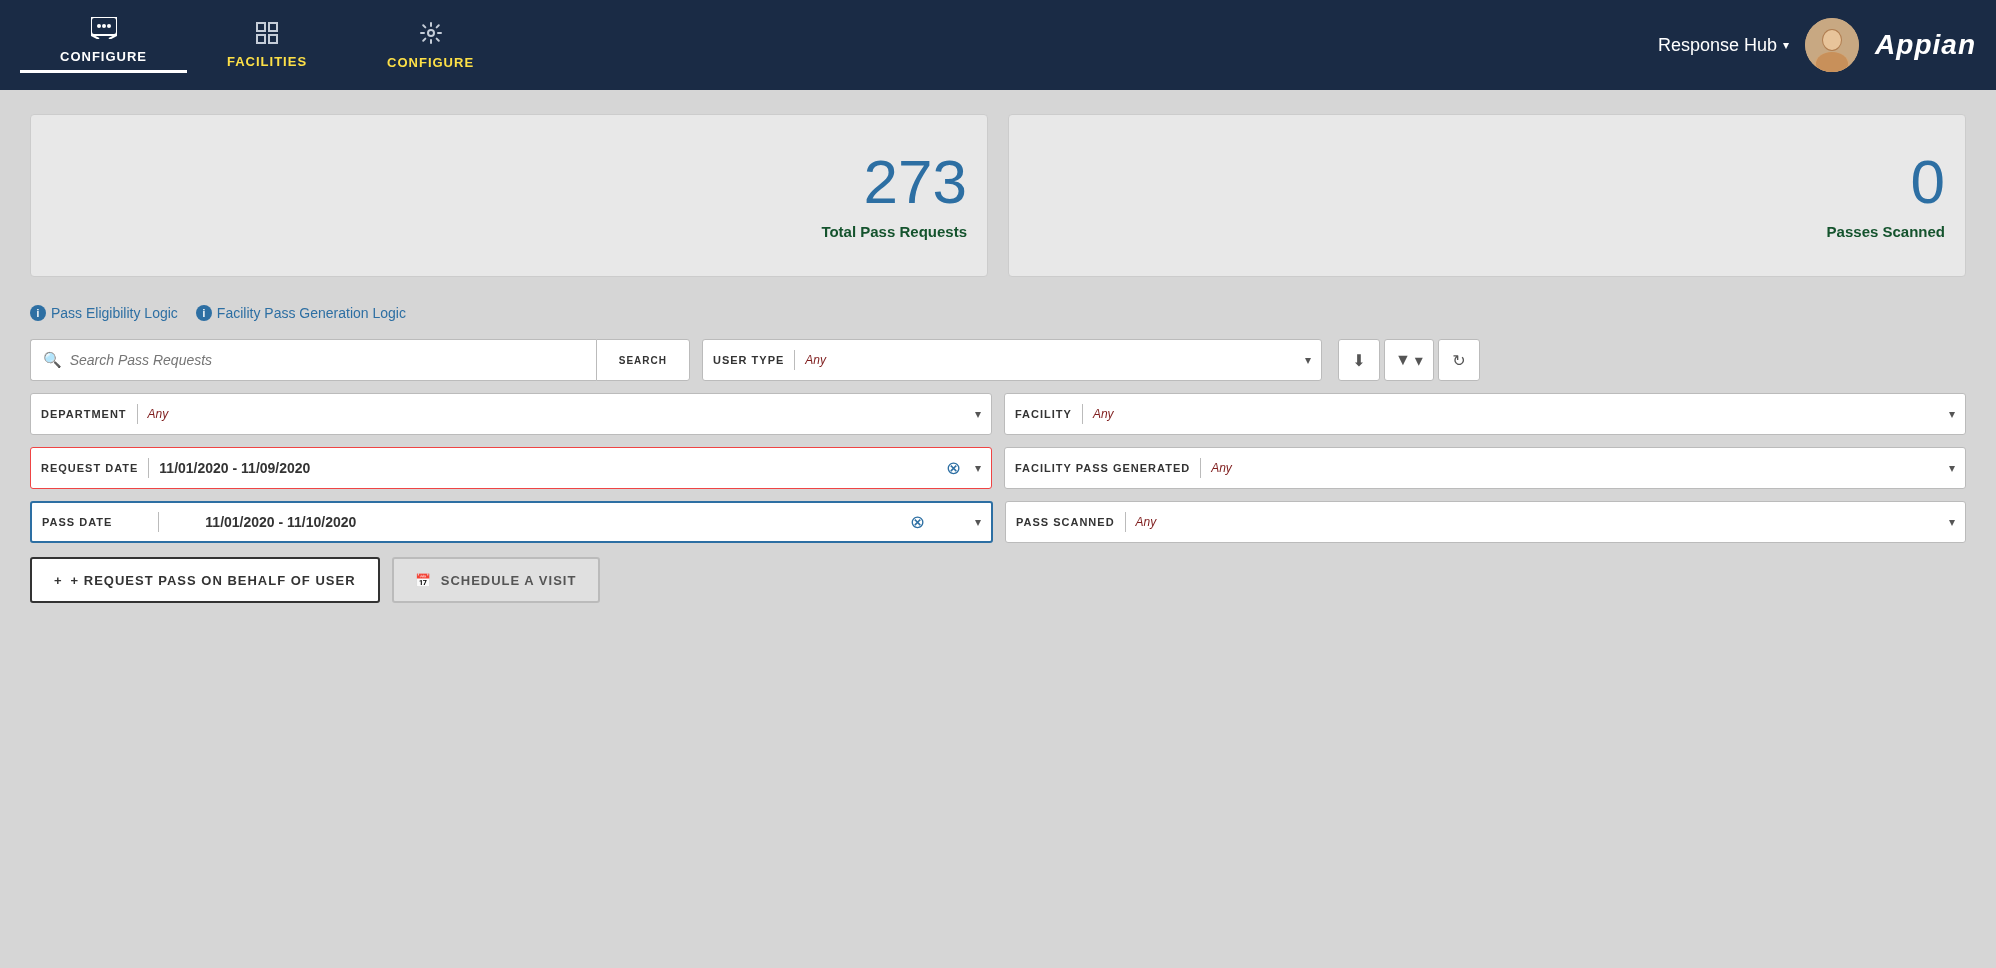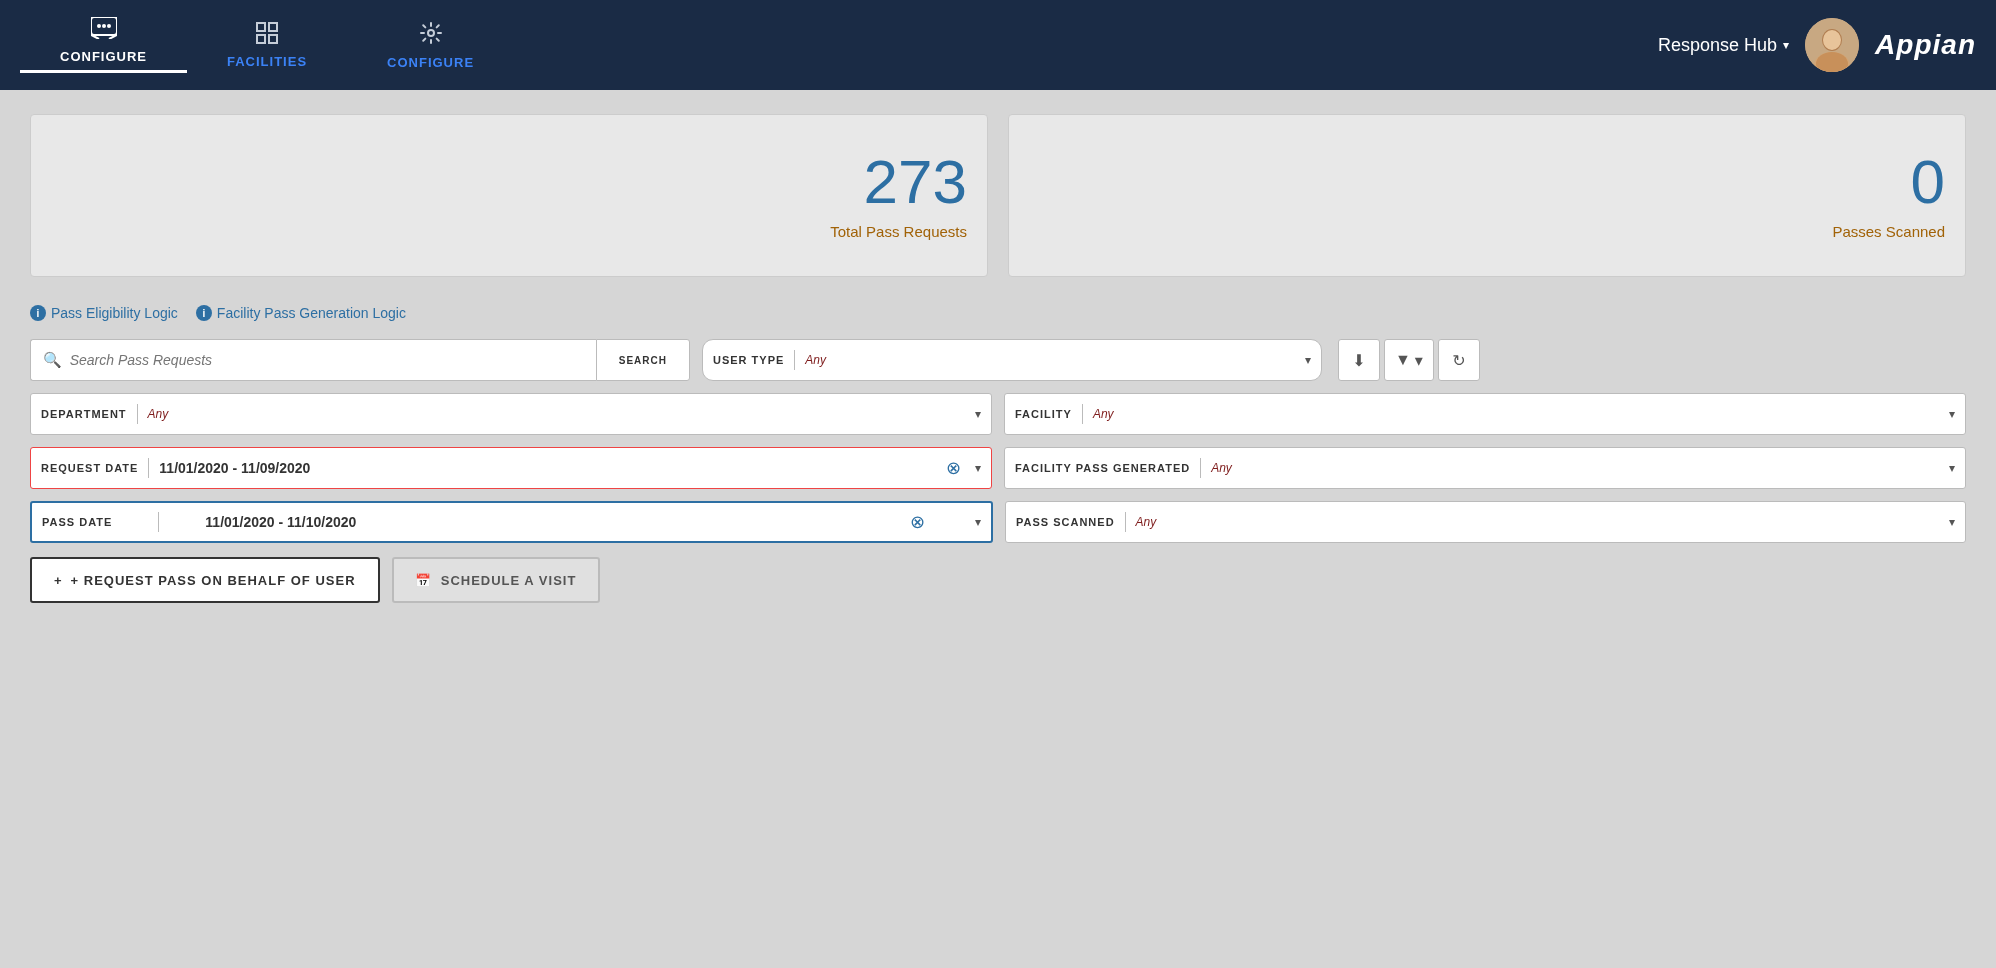--- a/index.html
+++ b/index.html
@@ -1,40 +1,40 @@
 <!DOCTYPE html>
 <html><head>
   <meta charset="utf-8">
   <style>
     * { box-sizing: border-box; margin: 0; padding: 0; }
     body { font-family: 'Segoe UI', Arial, sans-serif; background: #d6d6d6; min-height: 968px; }
 
     
     .nav { background: #1a2b45; display: flex; align-items: center; height: 90px; padding: 0 20px; }
     .nav-items { display: flex; align-items: center; flex: 1; }
-    .nav-item { display: flex; flex-direction: column; align-items: center; padding: 0 40px; cursor: pointer; color: #3b82f6; text-decoration: none; }
+    .nav-item { display: flex; flex-direction: column; align-items: center; padding: 0 40px; cursor: pointer; color: #fde047; text-decoration: none; }
     .nav-item.active { color: #fff; border-bottom: 3px solid #fff; padding-bottom: 6px; }
     .nav-item .nav-icon { font-size: 22px; margin-bottom: 4px; }
     .nav-item .nav-label { font-size: 13px; font-weight: 600; letter-spacing: 1px; }
     .nav-right { display: flex; align-items: center; gap: 16px; margin-left: auto; }
     .nav-hub { color: #fff; font-size: 18px; cursor: pointer; display: flex; align-items: center; gap: 6px; }
     .nav-hub .caret { font-size: 12px; }
     .nav-avatar { width: 54px; height: 54px; border-radius: 50%; background: #c8a882; overflow: hidden; display: flex; align-items: center; justify-content: center; }
     .nav-avatar svg { width: 54px; height: 54px; }
     .nav-logo { color: #fff; font-size: 28px; font-weight: 300; font-style: italic; letter-spacing: 1px; }
     .nav-logo span { color: #fff; font-weight: 700; }
 
     
     .main { padding: 24px 30px; }
 
     
     .stat-cards { display: flex; gap: 20px; margin-bottom: 28px; }
     .stat-card { flex: 1; background: #e8e8e8; border: 1px solid #ccc; border-radius: 4px; padding: 36px 20px; display: flex; flex-direction: column; align-items: flex-end; justify-content: center; min-height: 160px; }
     .stat-number { font-size: 62px; font-weight: 300; color: #2d6fa3; line-height: 1; margin-bottom: 10px; }
-    .stat-label { font-size: 15px; color: #a16207; font-weight: 400; }
+    .stat-label { font-size: 15px; color: #14532d; font-weight: 700; }
 
     
     .logic-links { display: flex; gap: 18px; align-items: center; margin-bottom: 18px; }
     .logic-link { color: #2d6fa3; font-size: 14px; cursor: pointer; display: flex; align-items: center; gap: 5px; text-decoration: none; }
     .info-icon { width: 16px; height: 16px; border-radius: 50%; background: #2d6fa3; color: #fff; font-size: 10px; display: inline-flex; align-items: center; justify-content: center; font-weight: 700; flex-shrink: 0; }
 
     
     .filter-section { display: flex; flex-direction: column; gap: 12px; }
     .filter-row { display: flex; gap: 12px; align-items: center; }
 
@@ -154,21 +154,21 @@
   <div class="filter-section">
 
     <div class="filter-row">
       <div class="search-group">
         <div class="search-input-wrap">
           <span class="search-icon">🔍</span>
           <input type="text" placeholder="Search Pass Requests" style="">
         </div>
         <button class="search-btn">SEARCH</button>
       </div>
-      <div class="select-wrap" style="max-width: 620px; border-radius: 11px;">
+      <div class="select-wrap" style="max-width: 620px;">
         <span class="select-label">USER TYPE</span>
         <div class="select-divider"></div>
         <span class="select-value">Any</span>
         <span class="select-caret">▾</span>
       </div>
       <div class="action-btns">
         <button class="icon-btn" title="Download">⬇</button>
         <div class="filter-btn">
           <span>▼</span>
           <span>▾</span>

